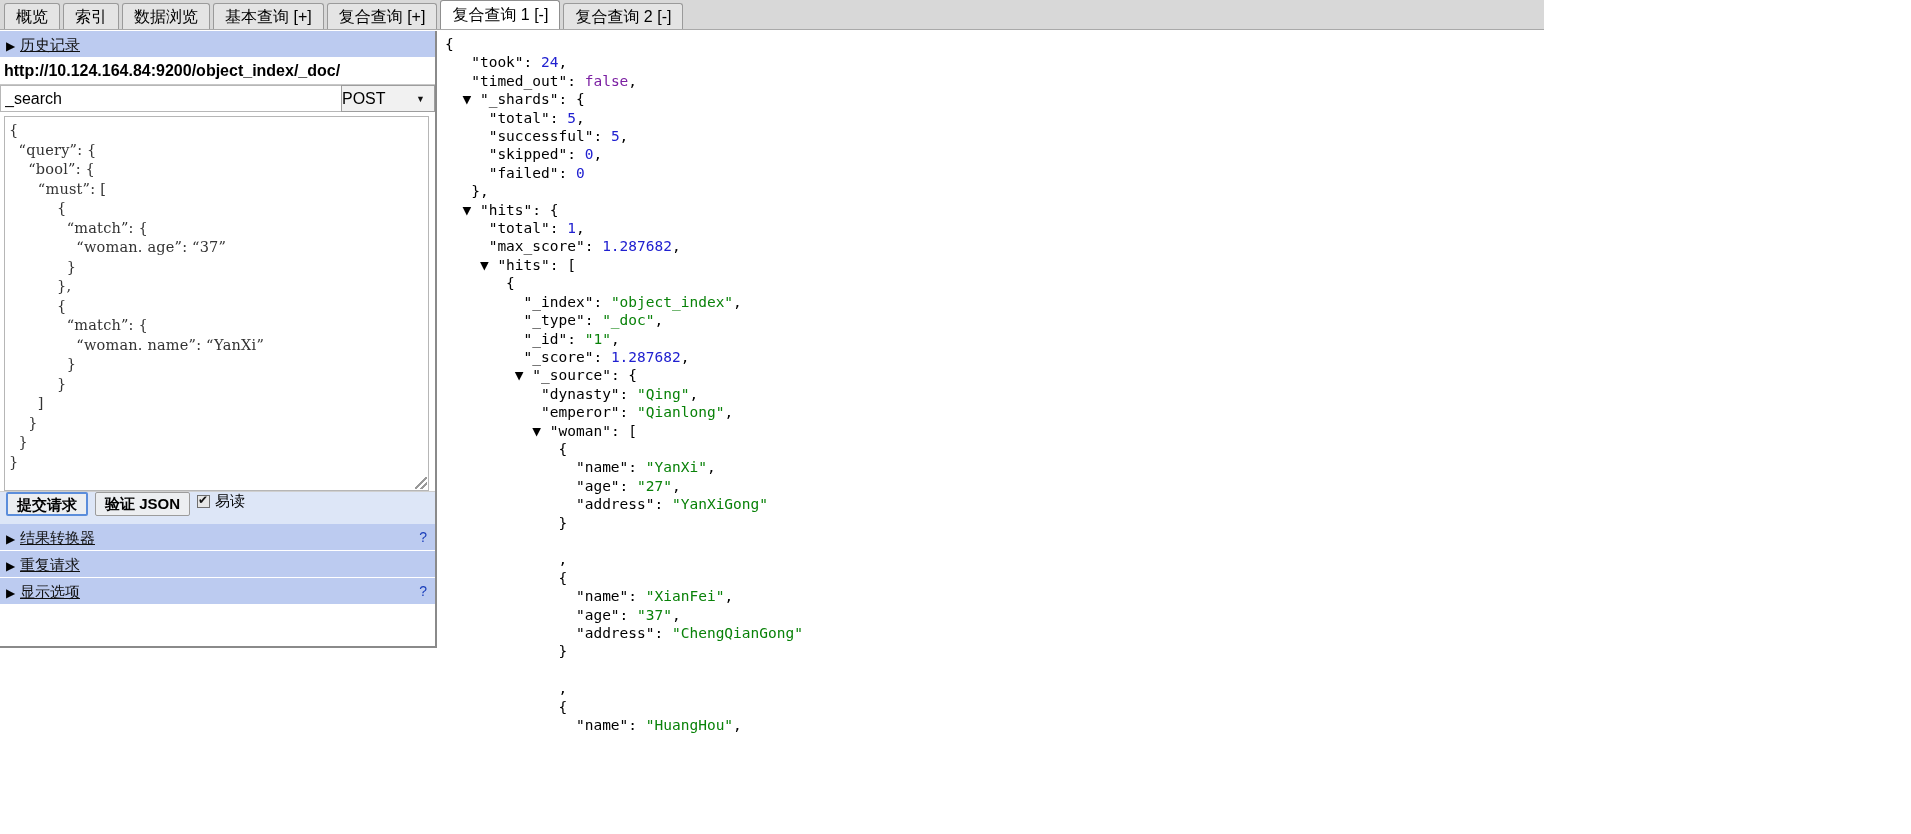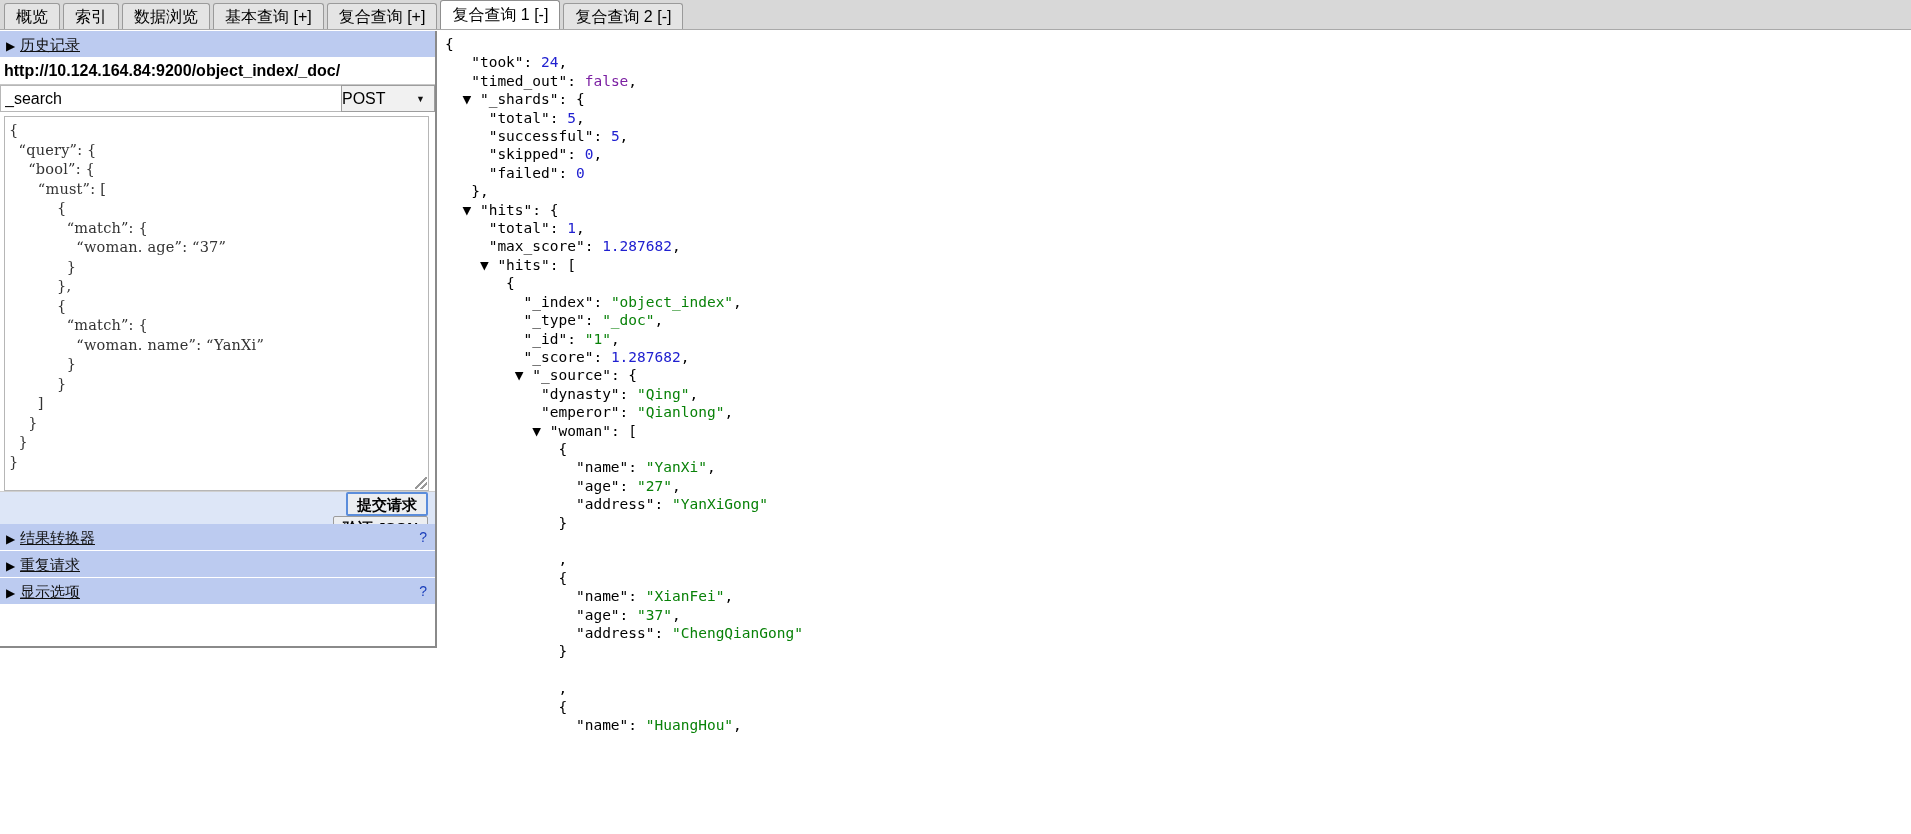--- a/index.html
+++ b/index.html
@@ -12,21 +12,21 @@
     width: 1911px;
     height: 834px;
     overflow: hidden;
     position: relative;
   }
 
   
   .tabbar {
     position: absolute;
     left: 0; top: 0;
-    width: 1911px;
+    width: 1544px;
     height: 30px;
     background: #d8d8d8;
     border-bottom: 1px solid #a9a9a9;
     display: flex;
     align-items: flex-end;
     box-sizing: border-box;
   }
   .tab {
     height: 26px;
     line-height: 26px;
@@ -184,25 +184,24 @@
     height: 12px;
     background:
       linear-gradient(135deg, transparent 45%, #999 45%, #999 55%, transparent 55%),
       linear-gradient(135deg, transparent 70%, #999 70%, #999 80%, transparent 80%);
   }
 
   .btnrow {
     height: 33px;
     background: #dde6f7;
     display: flex;
-    align-items: flex-end;
+    align-items: flex-start;
     padding-left: 6px;
     box-sizing: border-box;
     border-top: 1px solid #cfcfcf;
-    flex-direction: column;
   }
   .btn {
     height: 24px;
     line-height: 22px;
     padding: 0 9px;
     font-size: 15px;
     font-weight: bold;
     background: #eceef1;
     border: 1px solid #9c9c9c;
     border-radius: 2px;

